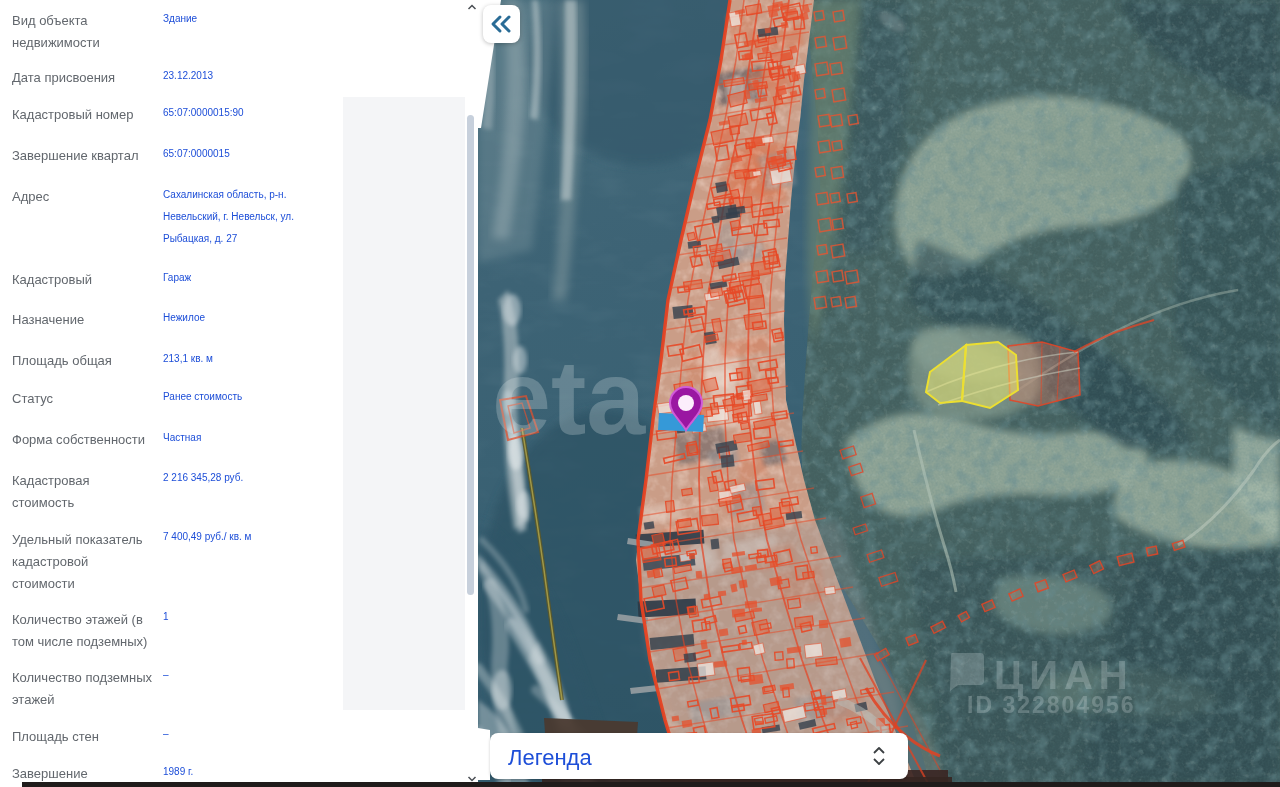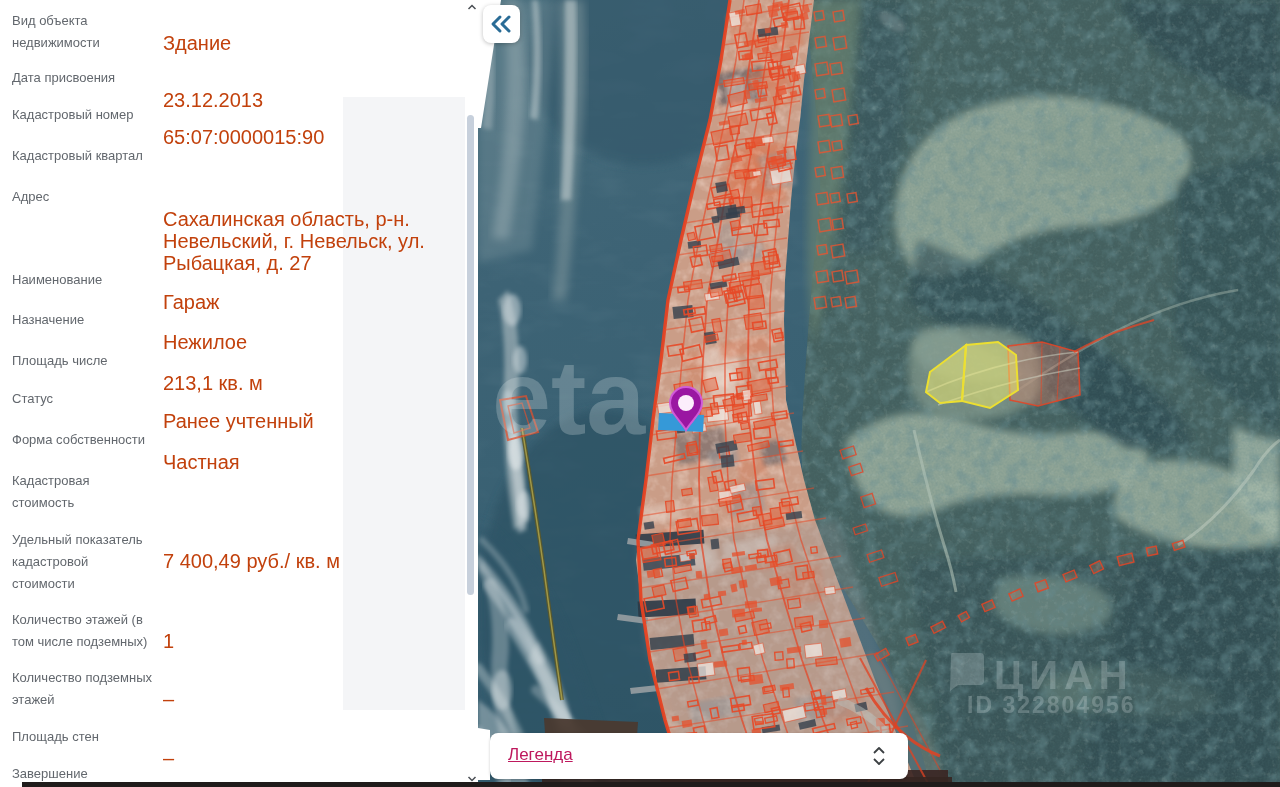--- a/index.html
+++ b/index.html
@@ -2,30 +2,30 @@
 <html lang="ru"><head>
 <meta charset="utf-8">
 <title>Кадастровая карта</title>
 <style>
 * { margin:0; padding:0; box-sizing:border-box; }
 html,body { width:1280px; height:787px; overflow:hidden; background:#fff;
   font-family:"Liberation Sans",sans-serif; }
 #panel { position:absolute; left:0; top:0; width:478px; height:787px; background:#fff; z-index:2; }
 #greyblock { position:absolute; left:343px; top:97px; width:122px; height:613px; background:#f4f5f7; }
 .lb { position:absolute; left:12px; width:140px; font-size:13px; line-height:22px; color:#62676d; }
-.vl { position:absolute; left:163px; width:300px; font-size:20px; line-height:22px; color:#c2410c;margin-top:24px; }
+.vl { position:absolute; left:163px; width:300px; font-size:10px; line-height:22px; color:#1d4ed8; }
 #sbthumb { position:absolute; left:467px; top:115px; width:7px; height:480px; border-radius:4px; background:#c7d0dc; z-index:3; }
 .sarr { position:absolute; left:466px; width:12px; height:12px; z-index:3; }
 .sarr svg { display:block; }
 #map { position:absolute; left:478px; top:0; width:802px; height:772px; }
 #collapse { position:absolute; left:483px; top:5px; width:37px; height:38px; background:#fff;
   border-radius:8px; box-shadow:0 1px 4px rgba(0,0,0,0.25); z-index:4; }
 #legend { position:absolute; left:490px; top:733px; width:418px; height:46px; background:#fff;
   border-radius:8px; box-shadow:0 1px 3px rgba(0,0,0,0.2); z-index:4; }
-#legend span { position:absolute; left:18px; top:12px; font-size:17px; color:#be185d;text-decoration:underline; }
+#legend span { position:absolute; left:18px; top:12px; font-size:22px; color:#1d4ed8; }
 #botbar { position:absolute; left:22px; top:782px; width:1258px; height:5px; background:#201c1b; z-index:5; }
 </style>
 </head>
 <body>
 <div id="map"><svg width="802" height="787" viewBox="0 0 802 787">
 <defs>
 <linearGradient id="seaG" x1="0" y1="0" x2="0.25" y2="1">
  <stop offset="0" stop-color="#436979"></stop>
           <stop offset="0.35" stop-color="#3d6375"></stop>
  <stop offset="0.7" stop-color="#386072"></stop>
@@ -644,34 +644,36 @@
 </g>
 </svg></div>
 <div id="panel">
 <div id="greyblock"></div>
 <div class="lb" style="top:10px">Вид объекта<br>недвижимости</div>
     <div class="vl" style="top:8px">Здание</div>
 <div class="lb" style="top:67px">Дата присвоения</div>
     <div class="vl" style="top:65px">23.12.2013</div>
 <div class="lb" style="top:104px">Кадастровый номер</div>
     <div class="vl" style="top:102px">65:07:0000015:90</div>
-<div class="lb" style="top:145px">Кадастровый квартал</div>
+<div class="lb" style="top:145px">Завершение квартал</div>
+    <div class="vl" style="top:143px">65:07:0000015</div>
 <div class="lb" style="top:186px">Адрес</div>
     <div class="vl" style="top:184px">Сахалинская область, р-н.<br>Невельский, г. Невельск, ул.<br>Рыбацкая, д. 27</div>
-<div class="lb" style="top:269px">Наименование</div>
+<div class="lb" style="top:269px">Кадастровый</div>
     <div class="vl" style="top:267px">Гараж</div>
 <div class="lb" style="top:309px">Назначение</div>
     <div class="vl" style="top:307px">Нежилое</div>
-<div class="lb" style="top:350px">Площадь числе</div>
+<div class="lb" style="top:350px">Площадь общая</div>
     <div class="vl" style="top:348px">213,1 кв. м</div>
 <div class="lb" style="top:388px">Статус</div>
-    <div class="vl" style="top:386px">Ранее учтенный</div>
+    <div class="vl" style="top:386px">Ранее стоимость</div>
 <div class="lb" style="top:429px">Форма собственности</div>
     <div class="vl" style="top:427px">Частная</div>
 <div class="lb" style="top:470px">Кадастровая<br>стоимость</div>
+    <div class="vl" style="top:467px">2 216 345,28 руб.</div>
 <div class="lb" style="top:529px">Удельный показатель<br>кадастровой<br>стоимости</div>
     <div class="vl" style="top:526px">7 400,49 руб./ кв. м</div>
 <div class="lb" style="top:609px">Количество этажей (в<br>том числе подземных)</div>
     <div class="vl" style="top:606px">1</div>
 <div class="lb" style="top:667px">Количество подземных<br>этажей</div>
     <div class="vl" style="top:664px">–</div>
 <div class="lb" style="top:726px">Площадь стен</div>
     <div class="vl" style="top:723px">–</div>
 <div class="lb" style="top:763px">Завершение</div>
     <div class="vl" style="top:761px">1989 г.</div>

